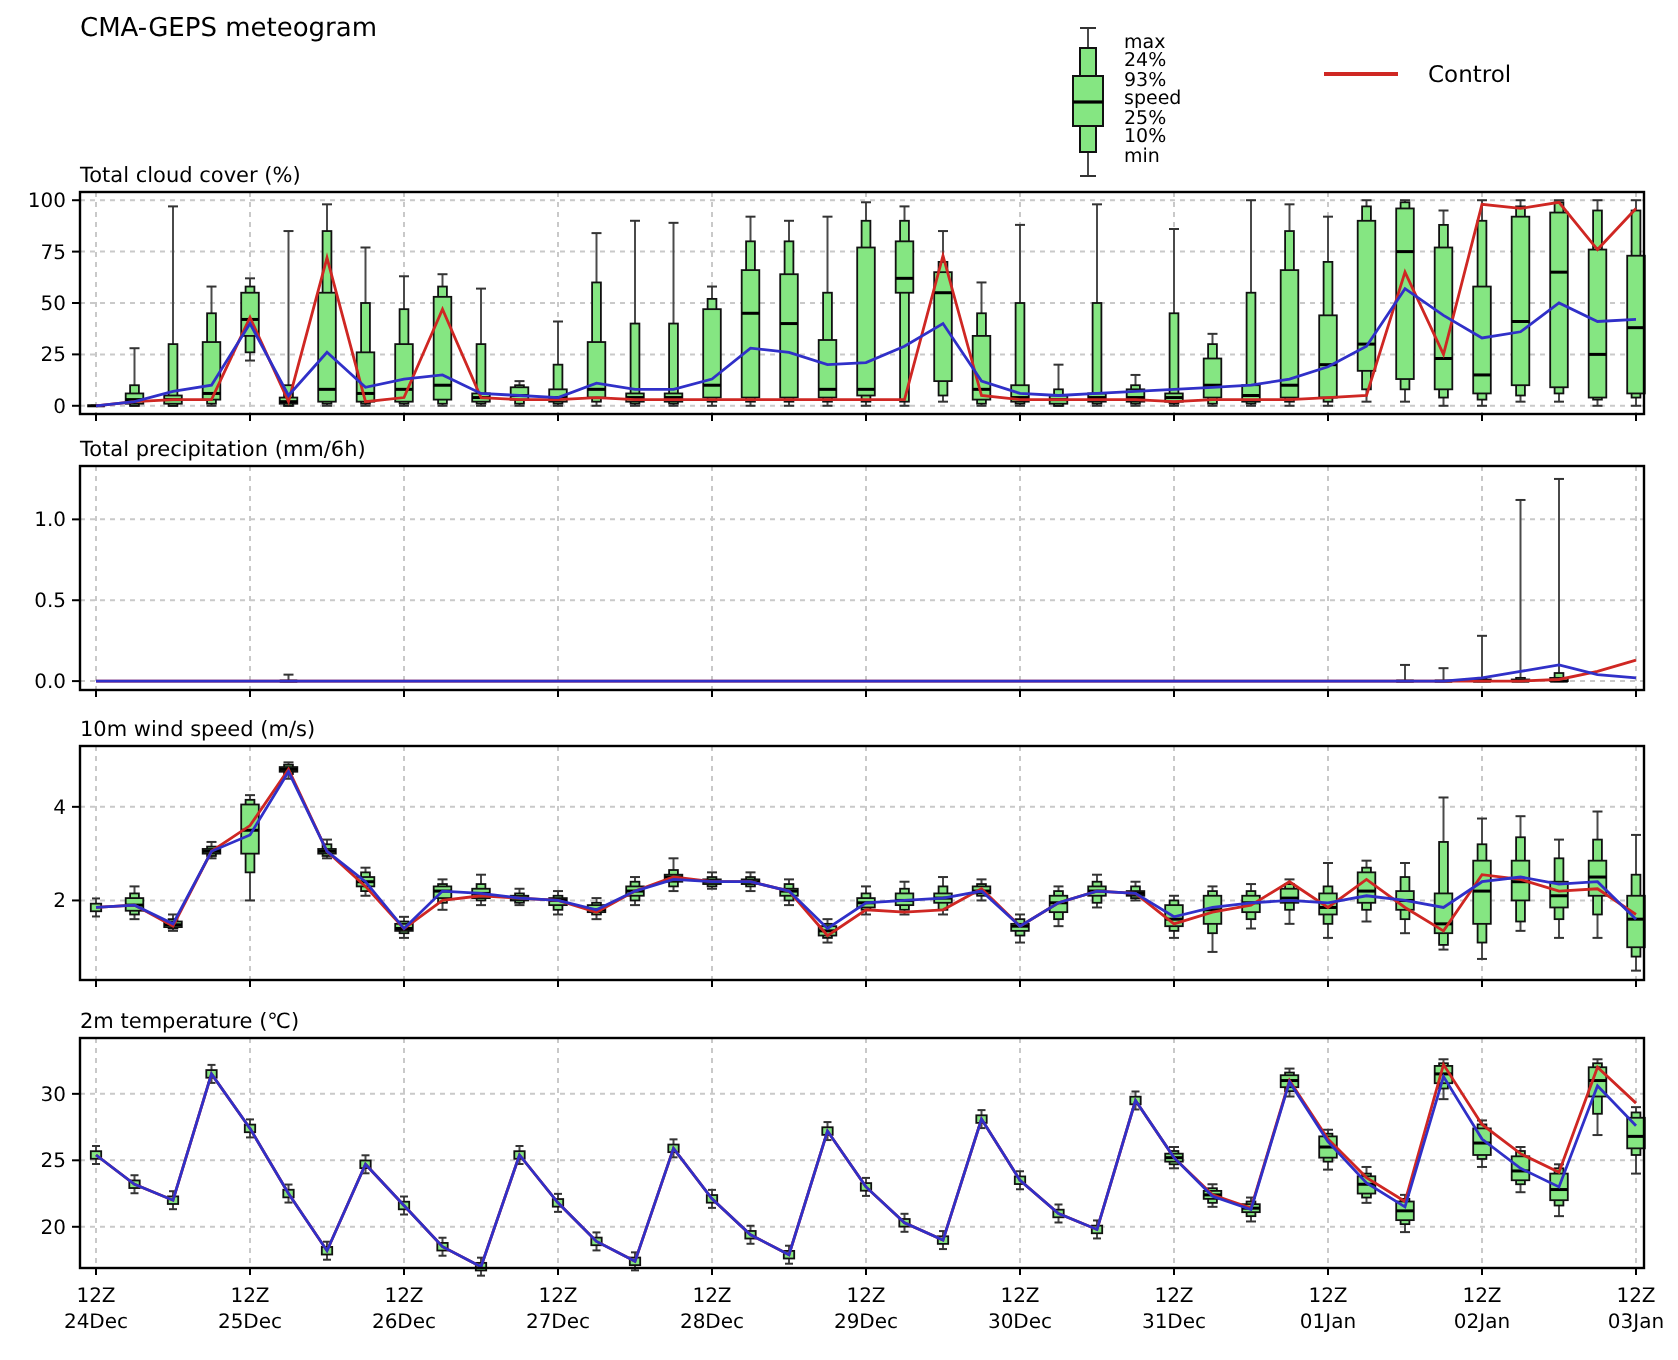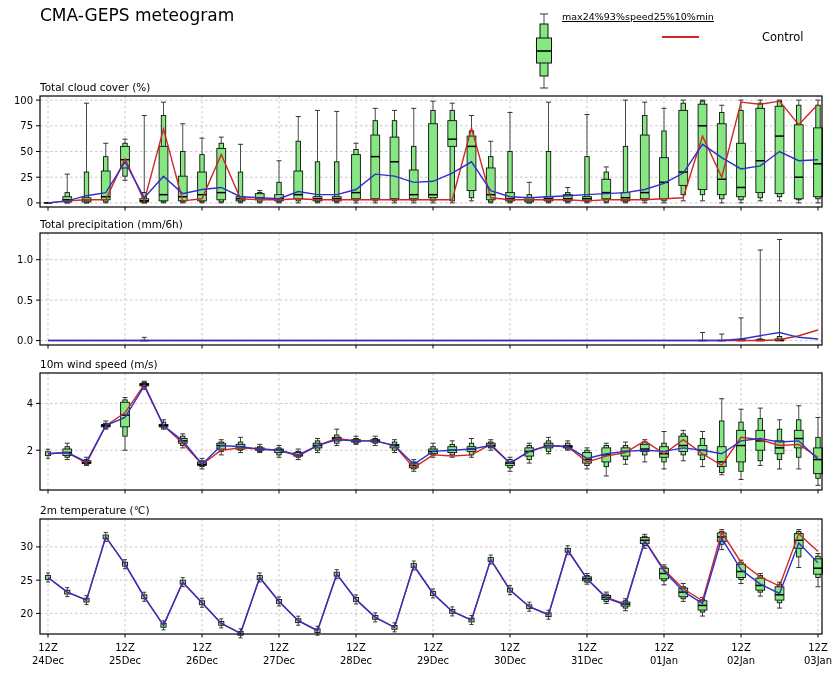--- a/index.html
+++ b/index.html
@@ -1,25 +1,25 @@
 <!DOCTYPE html>
 <html><head>
 <meta charset="utf-8">
 <style>
   html,body{margin:0;padding:0;background:#ffffff;}
   body{width:839px;height:680px;position:relative;overflow:hidden;
        font-family:"DejaVu Sans", "Liberation Sans", sans-serif;color:#000;}
-  .header{position:absolute;left:40px;top:6px;z-index:2;font-size:17px;line-height:18px;}
+  .header{position:absolute;left:40px;top:6px;z-index:2;font-size:13px;line-height:18px;}
   .box-legend{position:absolute;left:531px;top:11px;z-index:2;display:flex;align-items:flex-start;gap:5px;}
-  .box-legend-labels{display:flex;flex-direction:row;justify-content:center;height:76px;
-                     font-size:9.5px;line-height:1;padding-top:1px;text-decoration:underline;}
+  .box-legend-labels{display:flex;flex-direction:column;justify-content:center;height:76px;
+                     font-size:9.5px;line-height:1;padding-top:1px;}
   .series-legend{position:absolute;left:662px;top:24px;z-index:2;}
   .series-row{display:flex;align-items:center;gap:15px;height:26px;}
   .swatch{width:37px;height:2px;display:inline-block;}
-  .series-label{font-size:11.5px;margin-left:48px;}
+  .series-label{font-size:11.5px;}
   #chart{position:absolute;left:0;top:0;}
   #chart text{fill:#000;}
 </style>
 </head>
 <body>
 
 <div class="header">
   <div>CMA-GEPS meteogram</div>
 </div>
 

